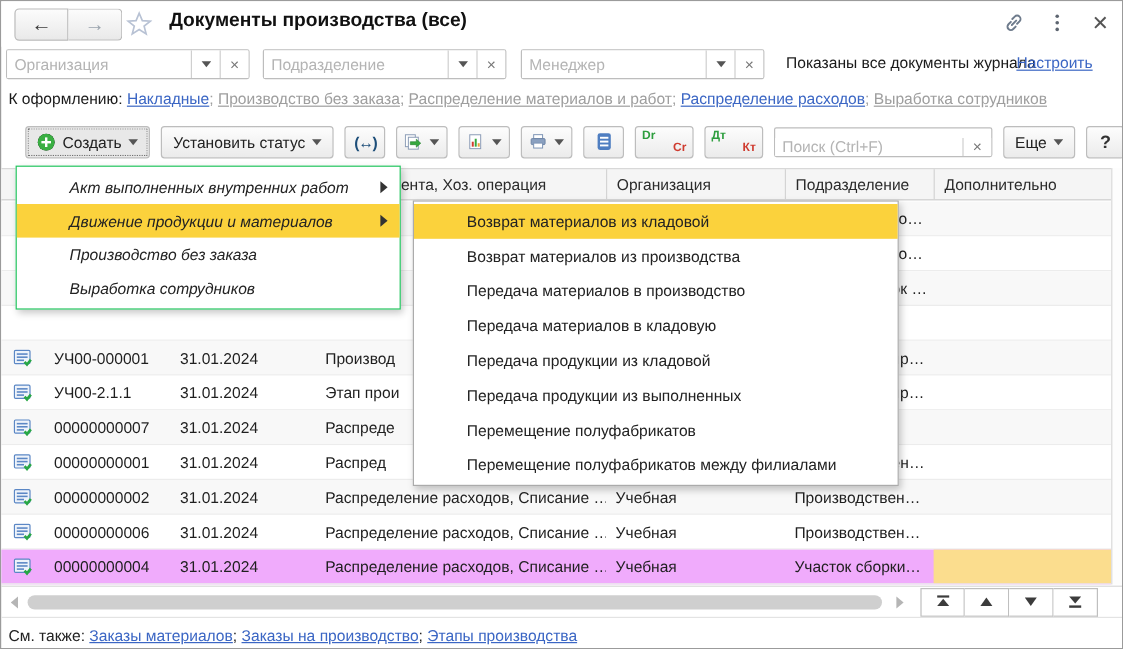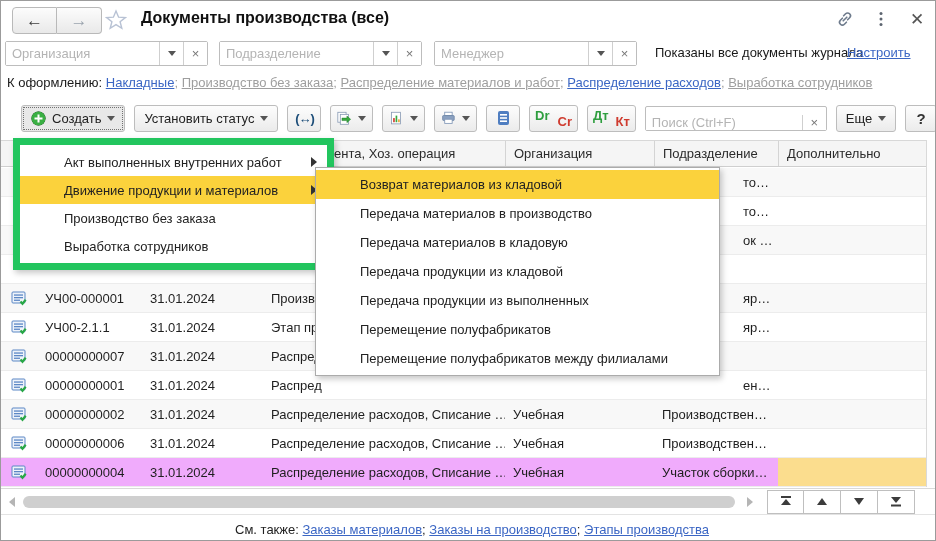--- a/index.html
+++ b/index.html
@@ -49,21 +49,21 @@
   .toolbar { position:absolute; top:98px; left:0; width:936px; height:38px; display:flex;
              align-items:center; gap:9px; padding-left:20px; }
   .btn { height:27px; background:linear-gradient(#fdfdfd,#ebebeb); border:1px solid #bdbdbd;
          border-radius:3px; display:flex; align-items:center; justify-content:center;
          gap:6px; padding:0 9px; cursor:pointer; white-space:nowrap; color:#222; }
   .btn.pressed { background:#e8e8e8; outline:1px dotted #707070; outline-offset:-3px; }
   .iconbtn { padding:0 6px; min-width:34px; }
   .searchbox { width:182px;align-items:flex-end; }
   .searchbox input { width:158px; }
   .qbtn { width:33px; font-size:15px; font-weight:700; color:#333; }
-  .drcr { position:relative; width:52px; height:27px; font-size:13px; font-weight:700; }
+  .drcr { position:relative; width:52px; height:27px; font-size:10px; font-weight:700; }
   .drcr .g { position:absolute; left:5px; top:2px; color:#2e9e3f; }
   .drcr .r { position:absolute; right:5px; bottom:2px; color:#cf3b2f; }
   .postglyph { color:#1d4e79; font-weight:700; font-size:13px; letter-spacing:-1px; }
 
   
   .thead { position:absolute; top:139px; left:0; width:925px; height:27px; background:#f5f5f5;
            border-top:1px solid #d8d8d8; border-bottom:1px solid #cfcfcf;
            display:grid; grid-template-columns:36px 105px 121px 242px 149px 124px 148px; }
   .thead .hc { display:flex; align-items:center; padding-left:8px; color:#2b2b2b;
                overflow:hidden; white-space:nowrap; }
@@ -89,31 +89,31 @@
   .harrow.r { border-left:6px solid #b5b5b5; margin-left:8px; }
   .htrack { flex:0 0 716px; margin-left:8px; height:12px; }
   .hthumb { width:712px; height:12px; background:#cfcfcf; border-radius:6px; }
   .navbtns { display:flex; margin-left:14px; }
   .sbtn { width:37px; height:24px; background:#fff; border:1px solid #bfbfbf; border-left:none;
           display:flex; align-items:center; justify-content:center; cursor:pointer; }
   .sbtn:first-child { border-left:1px solid #bfbfbf; }
 
   
   .footer { position:absolute; top:513px; left:0; width:936px; height:28px;
-            border-top:1px solid #e3e3e3; padding:7px 0 0 6px;text-align:center; }
+            border-top:1px solid #e3e3e3; padding:7px 0 0 6px; }
 
   
   .menu { position:absolute; left:12px; top:137px; width:321px; background:#fff;
-          border:7px solid #22c55e; box-shadow:2px 3px 6px rgba(0,0,0,.22); padding:3px 0; z-index:30; }
+          border:1px solid #22c55e; box-shadow:2px 3px 6px rgba(0,0,0,.22); padding:3px 0; z-index:30;font-style:italic; }
   .mi { height:28px; display:flex; align-items:center; padding-left:44px; position:relative;
         color:#222; cursor:pointer; white-space:nowrap; }
   .mi.hl { background:#fbd23c; }
   .mi .arrow { position:absolute; right:10px; width:0; height:0; border-top:5px solid transparent;
                border-bottom:5px solid transparent; border-left:6px solid #333; }
-  .submenu { position:absolute; left:314px; top:166px; width:405px; background:#fff;
+  .submenu { position:absolute; left:343px; top:166px; width:405px; background:#fff;
              border:1px solid #ababab; box-shadow:2px 3px 6px rgba(0,0,0,.22); padding:2px 0; z-index:31; }
   .submenu .mi { height:29px; }
 
   
   .docicon { width:17px; height:15px; position:relative; flex:0 0 auto; }
   svg { display:block; }
 </style>
 </head>
 <body>
 
@@ -496,20 +496,23 @@
     <div class="mi">
       <span>Выработка сотрудников</span>
     </div>
   </div>
 
   <div class="submenu">
     <div class="mi hl">
       <span>Возврат материалов из кладовой</span>
     </div>
     <div class="mi">
+      <span>Возврат материалов из производства</span>
+    </div>
+    <div class="mi">
       <span>Передача материалов в производство</span>
     </div>
     <div class="mi">
       <span>Передача материалов в кладовую</span>
     </div>
     <div class="mi">
       <span>Передача продукции из кладовой</span>
     </div>
     <div class="mi">
       <span>Передача продукции из выполненных</span>

